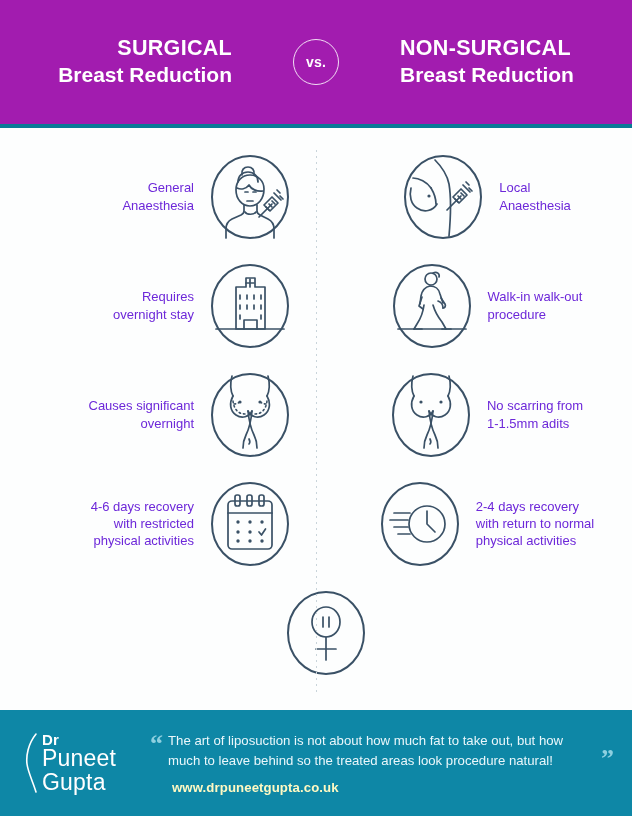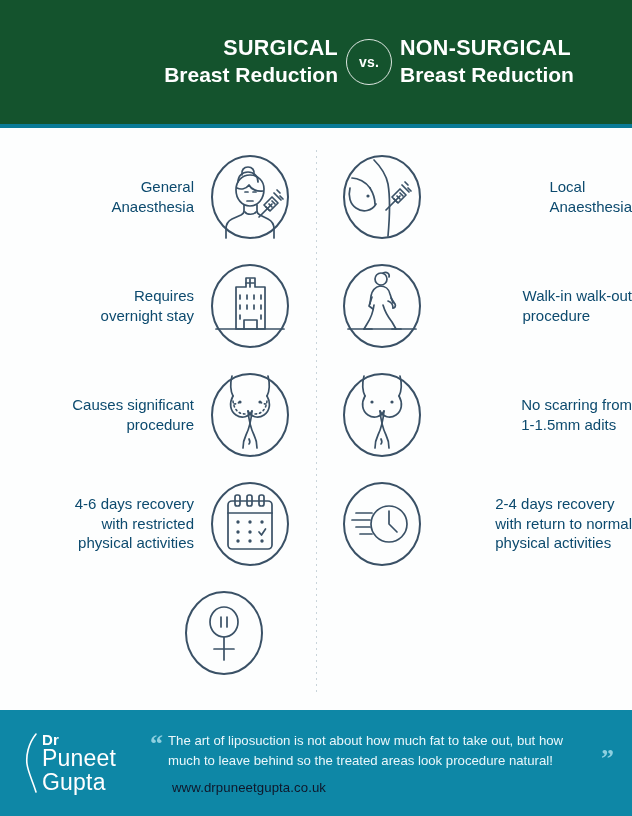--- a/index.html
+++ b/index.html
@@ -7,25 +7,25 @@
   body {
     font-family: "Liberation Sans", sans-serif;
     background:#ffffff;
     color:#3c5064;
     overflow:hidden;
   }
   .page { width:632px; height:816px; position:relative; display:flex; flex-direction:column; background:#fdfefe; }
 
   
   .header {
-    background:#14532d;
+    background:#a21caf;
     height:124px;
     display:flex;
     align-items:center;
-    justify-content:flex-end;
+    justify-content:space-between;
     position:relative;
     flex:0 0 auto;
   }
   .header-rule { height:4px; background:#0a7a96; flex:0 0 auto; }
 
   .head-col { width:232px; color:#ffffff; }
   .head-col.left  { text-align:right; padding-right:0; }
   .head-col.right { text-align:left;  padding-left:0; }
   .head-kicker {
     font-size:21.5px; font-weight:bold; letter-spacing:.3px; line-height:1.18;
@@ -53,24 +53,24 @@
     width:1px;
     background-image:linear-gradient(to bottom, #c9d4da 0 2px, transparent 2px 6px);
     background-size:1px 6px;
   }
   .row {
     display:flex; align-items:center; justify-content:center;
     height:109px;
   }
   .cell { display:flex; align-items:center; width:316px; }
   .cell.left  { justify-content:flex-end; padding-right:20px; }
-  .cell.right { justify-content:space-between; padding-left:20px; }
+  .cell.right { justify-content:center; padding-left:20px; }
 
   .label {
-    font-size:15px; line-height:1.32; color:#0c4a6e; white-space:pre-line;
+    font-size:13px; line-height:1.32; color:#6d28d9; white-space:pre-line;
   }
   .cell.left .label  { text-align:right; padding-right:10px; }
   .cell.right .label { text-align:left;  padding-left:10px;  }
 
   .icon-oval {
     width:92px; height:98px; flex:0 0 auto;
     display:flex; align-items:center; justify-content:center;
   }
   .icon-oval svg { width:92px; height:98px; display:block; }
   .ln-thin { fill:none; stroke:#3a5166; stroke-width:1.7; stroke-linecap:round; stroke-linejoin:round; }
@@ -90,21 +90,21 @@
   .logo-name { font-size:23px; font-weight:300; line-height:1.04; letter-spacing:.2px; }
   .quote-block { flex:1 1 auto; padding-left:6px; color:#ffffff; }
   .quote-line { display:flex; align-items:flex-start; }
   .qmark {
     font-size:26px; line-height:.9; color:#8ed0e0; font-family:"Liberation Serif", serif;
     font-weight:bold; flex:0 0 auto; padding-right:5px; padding-top:1px;
   }
   .qmark.close { padding-right:0; padding-left:4px; align-self:flex-end; }
   .quote-text { font-size:13.2px; line-height:1.5; color:#eaf7fb; }
   .site {
-    font-size:13.2px; font-weight:normal; color:#0f172a; letter-spacing:.1px;
+    font-size:13.2px; font-weight:bold; color:#fef9c3; letter-spacing:.1px;
     padding-left:22px; padding-top:9px;
   }
 </style>
 </head>
 <body>
 
 <div class="page">
 
   <div class="header">
     <div class="head-col left">
@@ -204,21 +204,21 @@
           </svg>
         </div>
         <div class="label">Walk-in walk-out
 procedure</div>
       </div>
     </div>
 
     <div class="row">
       <div class="cell left">
         <div class="label">Causes significant
-procedure</div>
+overnight</div>
         <div class="icon-oval">
           <svg viewBox="0 0 92 98">
             <ellipse class="ring" cx="46" cy="49" rx="38" ry="41"></ellipse>
             <path class="ln-thin" d="M28 10c-2 8-2 14 1 20"></path>
             <path class="ln-thin" d="M64 10c2 8 2 14-1 20"></path>
             <path class="ln-thin" d="M29 30c-4 7-3 15 3 19 6 4 13 2 16-4"></path>
             <path class="ln-thin" d="M63 30c4 7 3 15-3 19-6 4-13 2-16-4"></path>
             <path class="ln-thin" d="M48 45c-1 10-3 18-6 24-2 4-3 8-3 13"></path>
             <path class="ln-thin" d="M44 45c1 10 3 18 6 24 2 4 3 8 3 13"></path>
             <circle class="dotfill" cx="36" cy="36" r="1.6"></circle>

